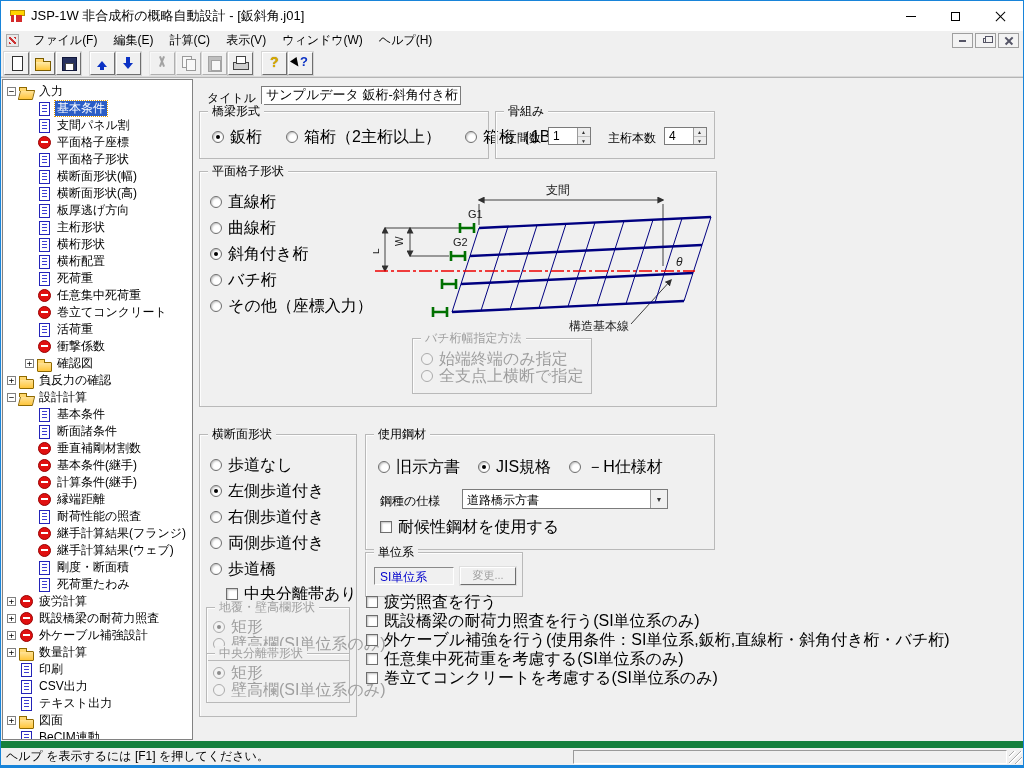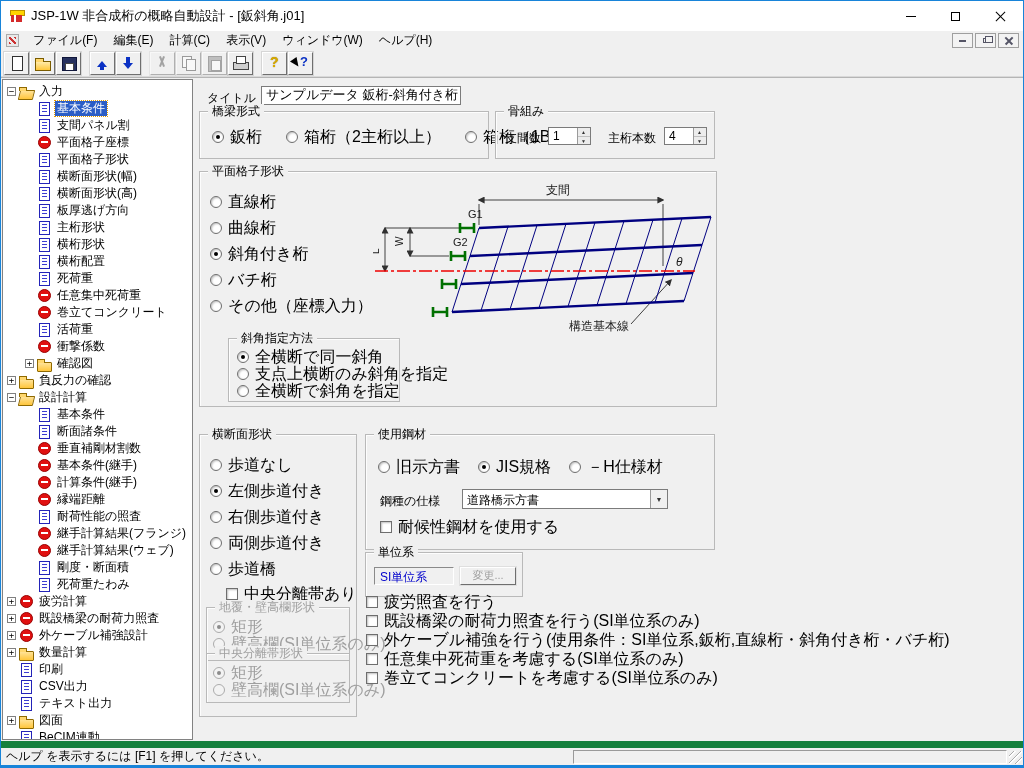--- a/index.html
+++ b/index.html
@@ -566,34 +566,30 @@
           <line x1="2" y1="93" x2="322" y2="93" stroke="#ee0000" stroke-width="1.3" stroke-dasharray="13 3 3 3"></line>
           <text x="185" y="16" font-size="12" fill="#202020" text-anchor="middle">支間</text>
           <text x="95" y="40" font-size="11" fill="#202020">G1</text>
           <text x="80" y="68" font-size="11" fill="#202020">G2</text>
           <text x="30" y="68" font-size="10" fill="#202020" transform="rotate(-90 30 68)">W</text>
           <text x="6" y="76" font-size="10" fill="#202020" transform="rotate(-90 6 76)">L</text>
           <text x="303" y="88" font-size="12" font-style="italic" fill="#202020">θ</text>
           <text x="196" y="152" font-size="12" fill="#202020">構造基本線</text>
         </svg>
 
-        <div class="group" style="left:28px;top:166px;width:172px;height:64px">
-          <span class="legend">斜角指定方法</span>
-          <div class="opts-col tight" style="position:absolute;left:8px;top:10px">
-              <div class="opt">
-                <span class="radio checked"></span>
-                <span class="olabel">全横断で同一斜角</span>
+        <div class="group disabled" style="left:212px;top:166px;width:180px;height:56px">
+          <span class="legend">バチ桁幅指定方法</span>
+          <div class="opts-col tight" style="position:absolute;left:8px;top:12px">
+              <div class="opt disabled">
+                <span class="radio"></span>
+                <span class="olabel">始端終端のみ指定</span>
               </div>
-              <div class="opt">
+              <div class="opt disabled">
                 <span class="radio"></span>
-                <span class="olabel">支点上横断のみ斜角を指定</span>
-              </div>
-              <div class="opt">
-                <span class="radio"></span>
-                <span class="olabel">全横断で斜角を指定</span>
+                <span class="olabel">全支点上横断で指定</span>
               </div>
             </div>
         </div>
       </div>
 
       <div class="group" style="left:6px;top:356px;width:158px;height:283px">
         <span class="legend">横断面形状</span>
         <div class="opts-col" style="position:absolute;left:10px;top:22px">
             <div class="opt">
               <span class="radio"></span>

